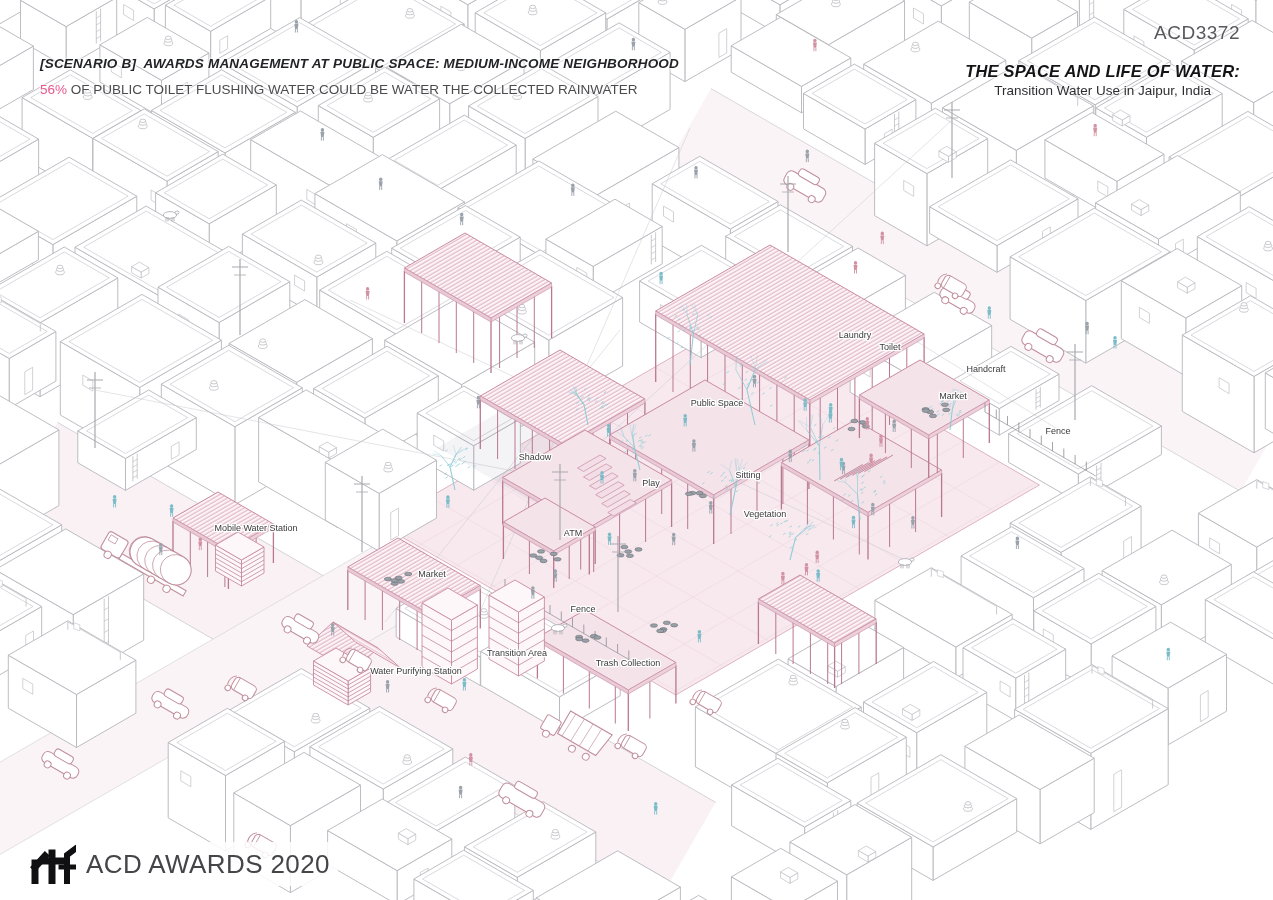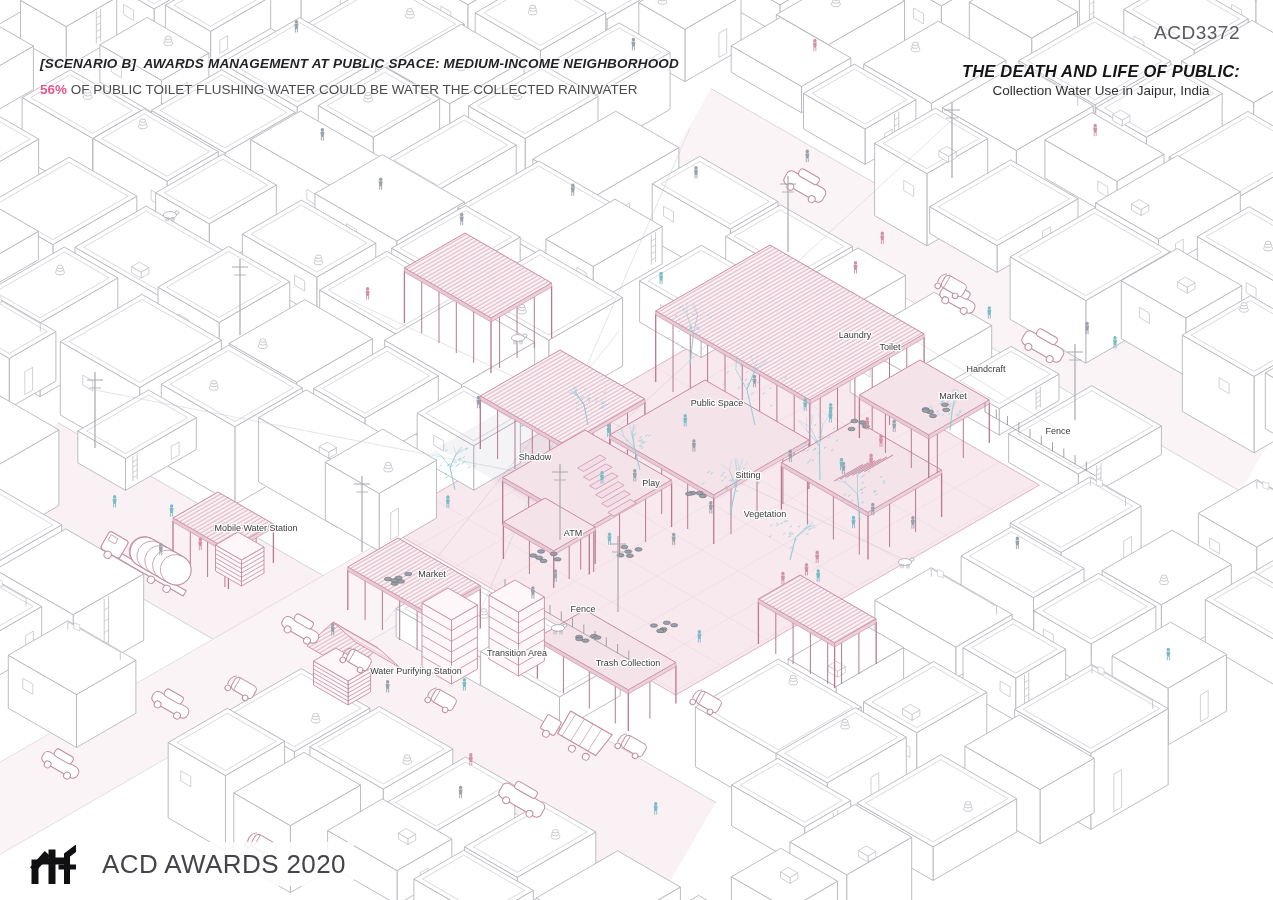--- a/index.html
+++ b/index.html
@@ -5,28 +5,28 @@
   html,body{margin:0;padding:0;background:#e9e9e9;}
   #board{position:relative;width:1273px;height:900px;background:#ffffff;overflow:hidden;
          font-family:"Liberation Sans",sans-serif;}
   #scene{position:absolute;left:0;top:0;}
   .hdr{position:absolute;z-index:5;}
   #scenario-line{left:40px;top:56px;font-size:13.5px;font-weight:bold;font-style:italic;
      color:#222326;letter-spacing:.2px;white-space:pre;
      text-shadow:0 0 3px #fff,0 0 3px #fff,0 0 3px #fff;}
   #stat-line{left:40px;top:82px;font-size:13.5px;color:#4b4b4e;white-space:pre;
      text-shadow:0 0 3px #fff,0 0 3px #fff,0 0 3px #fff;}
-  #stat-line .pct{font-weight:bold;}
+  #stat-line .pct{font-weight:normal;}
   #board-code{right:33px;top:22px;font-size:19px;color:#58585c;letter-spacing:.5px;
      text-shadow:0 0 3px #fff,0 0 3px #fff;margin-left:42px;}
   #title-block{right:33px;top:62px;text-align:center;
      text-shadow:0 0 3px #fff,0 0 3px #fff,0 0 3px #fff;}
   #main-title{font-size:16.5px;font-weight:bold;font-style:italic;color:#141416;letter-spacing:.2px;}
   #sub-title{font-size:13.5px;color:#2e2e31;margin-top:2px;}
-  #footer{position:absolute;left:28px;top:842px;display:flex;align-items:center;gap:26px;z-index:5;
+  #footer{position:absolute;left:28px;top:842px;display:flex;align-items:center;gap:10px;z-index:5;
      background:rgba(255,255,255,.85);padding:2px 8px 2px 2px;}
   #award-text{font-size:26px;color:#454549;letter-spacing:.4px;}
 </style>
 </head>
 <body>
 
 <div id="board">
   <svg id="scene" width="1273" height="900" viewBox="0 0 1273 900">
       <defs>
         <pattern id="hp" width="3.4" height="3.4" patternUnits="userSpaceOnUse" patternTransform="rotate(60)">
@@ -1938,22 +1938,22 @@
       <text x="628" y="666" text-anchor="middle" font-size="9" font-family="&quot;Liberation Sans&quot;,sans-serif" fill="#3a3a3c" stroke="#ffffff" stroke-width="2.6" style="paint-order:stroke;stroke-linejoin:round">Trash Collection</text>
       <text x="416" y="674" text-anchor="middle" font-size="9" font-family="&quot;Liberation Sans&quot;,sans-serif" fill="#3a3a3c" stroke="#ffffff" stroke-width="2.6" style="paint-order:stroke;stroke-linejoin:round">Water Purifying Station</text>
     </svg>
 
   <div class="hdr" id="scenario-line">[SCENARIO B]  AWARDS MANAGEMENT AT PUBLIC SPACE: MEDIUM-INCOME NEIGHBORHOOD</div>
   <div class="hdr" id="stat-line"><span class="pct" style="color: rgb(232, 87, 140);">56%</span><span> OF PUBLIC TOILET FLUSHING WATER COULD BE WATER THE COLLECTED RAINWATER</span></div>
 
   <div class="hdr" id="board-code">ACD3372</div>
 
   <div class="hdr" id="title-block">
-    <div id="main-title">THE DEATH AND LIFE OF PUBLIC:</div>
-    <div id="sub-title">Collection Water Use in Jaipur, India</div>
+    <div id="main-title">THE SPACE AND LIFE OF WATER:</div>
+    <div id="sub-title">Transition Water Use in Jaipur, India</div>
   </div>
 
   <div id="footer">
     <svg width="46" height="40" viewBox="0 0 46 40">
       <g stroke="#101012" stroke-width="7" stroke-linecap="square" fill="none">
         <path d="M5,38 V19"></path>
           <path d="M5,23 L15,12"></path>
         <path d="M22,9 V38"></path>
           <path d="M14,17 H31"></path>
         <path d="M37,38 V11 L45,5" stroke-width="6"></path>

